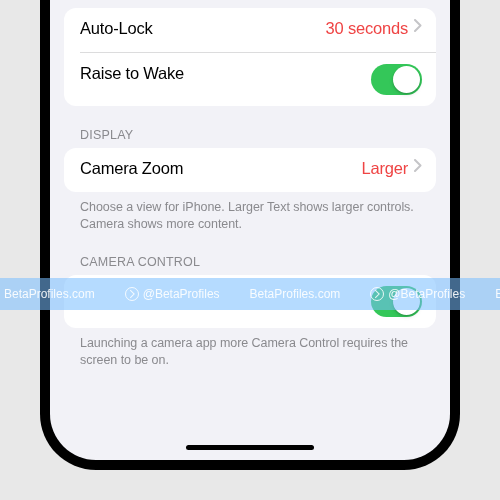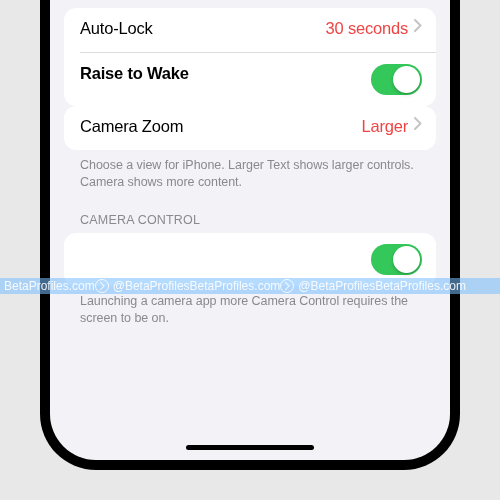--- a/index.html
+++ b/index.html
@@ -29,21 +29,21 @@
     background: #fff;
     border-radius: 12px;
     overflow: hidden;
   }
   .row {
     display: flex;
     align-items: flex-start;
     padding: 11px 14px 11px 16px;
     min-height: 44px;
   }
-  .row + .row { border-top: 1px solid rgba(60,60,67,0.18); margin-left:16px; padding-left:0;font-weight:bold; }
+  .row + .row { border-top: 1px solid rgba(60,60,67,0.18); margin-left:16px; padding-left:0; }
   .row + .row .label { margin-left:0; }
   .label { font-size: 16.5px; color: #000; letter-spacing: -0.2px; flex:0 0 auto; }
   .spacer { flex: 1; }
   .value { font-size: 16.5px; color: #ef4444; margin-right: 6px; letter-spacing:-0.2px;}
   .chev { color: #c5c5c8; }
   .chev svg { display:block; }
   .header {
     font-size: 12.5px;
     color: #8a8a8e;
     letter-spacing: 0.2px;
@@ -76,24 +76,25 @@
     position: absolute;
     bottom: 10px; left: 50%;
     transform: translateX(-50%);
     width: 128px; height: 5px;
     background: #000; border-radius: 3px;
   }
   .watermark-band {
     position: absolute;
     left: -40px; right: -40px;
     top: 288px;
-    height: 16px;
+    height: 32px;
     background: rgba(120,190,255,0.55);
     display: flex;
     align-items: center;
+    gap: 30px;
     overflow: hidden;
     padding-left: 4px;
     z-index: 5;
     pointer-events: none;
   }
   .wm-item {
     display: flex; align-items: center; gap: 4px;
     color: rgba(255,255,255,0.9);
     font-size: 12px; font-weight: 500;
     white-space: nowrap;
@@ -125,20 +126,21 @@
       </div>
       <div class="row">
         <span class="label">Raise to Wake</span>
         <span class="spacer"></span>
         <div class="switch on">
             <div class="knob"></div>
           </div>
       </div>
     </div>
 
+    <div class="header">DISPLAY</div>
     <div class="list">
       <div class="row">
         <span class="label">Camera Zoom</span>
         <span class="spacer"></span>
         <span class="value">Larger</span>
         <span class="chev">
           <svg width="8" height="13" viewBox="0 0 8 13">
               <path d="M1 1l5.5 5.5L1 12" stroke="currentColor" stroke-width="2" fill="none" stroke-linecap="round" stroke-linejoin="round"></path>
             </svg>
         </span>

